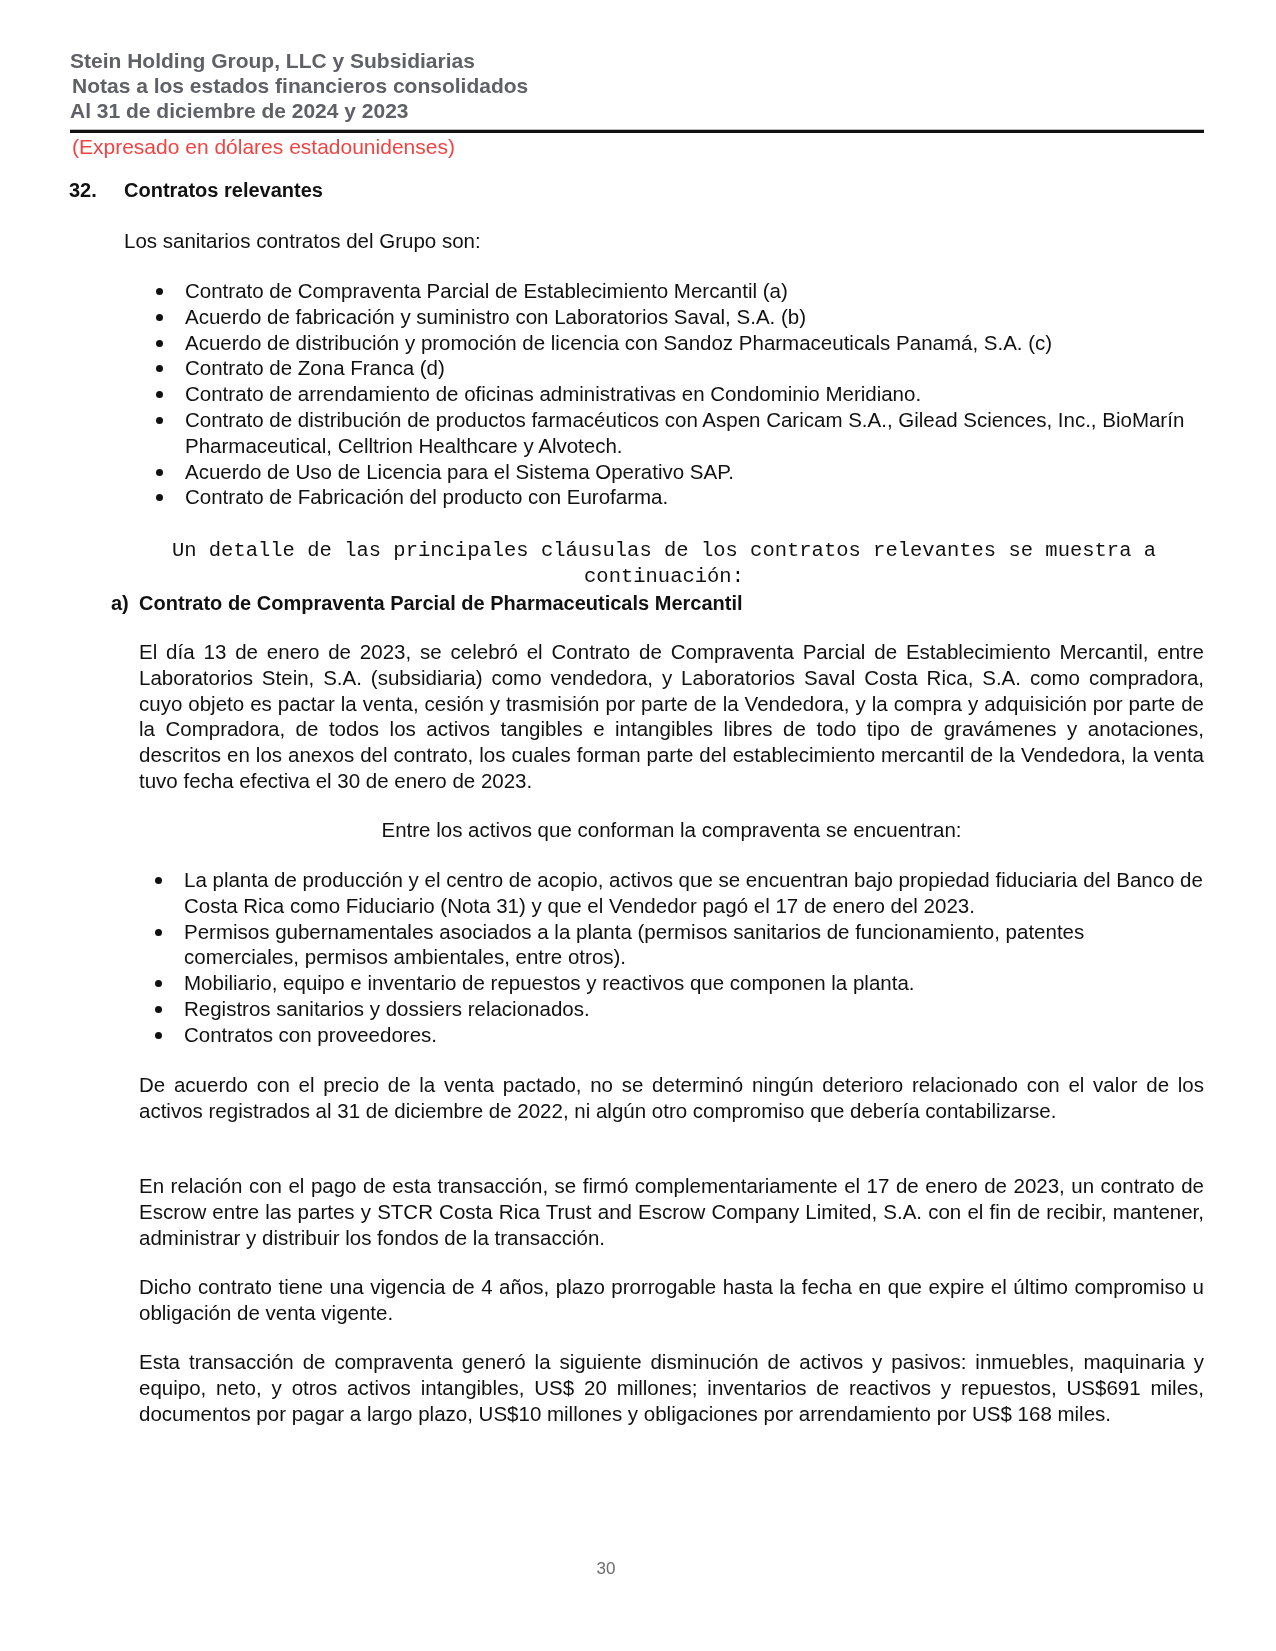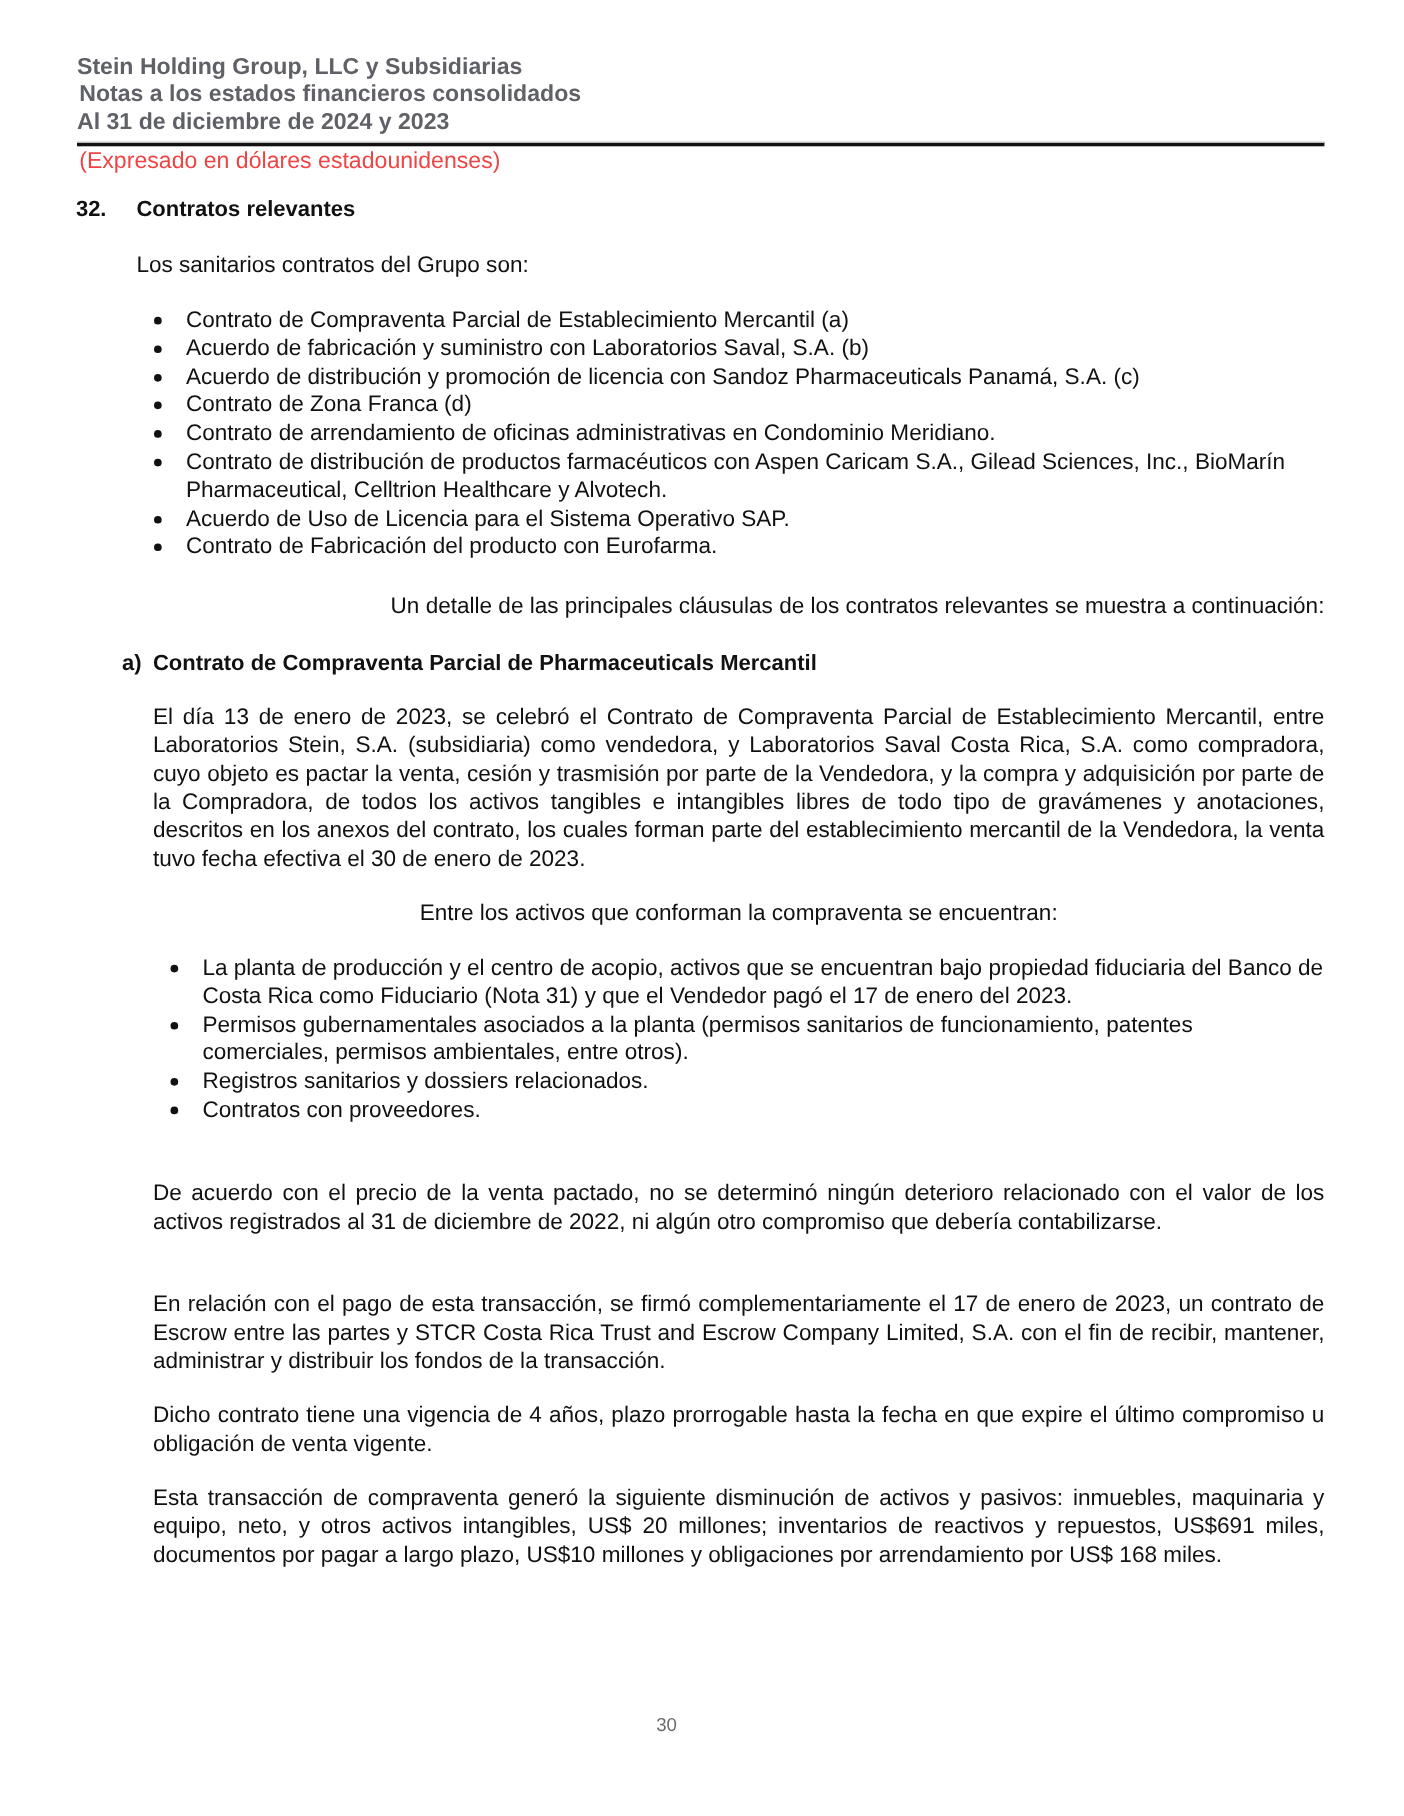--- a/index.html
+++ b/index.html
@@ -81,23 +81,23 @@
       width: 33px;
     }
     ul.blist li .dot::before {
       content: "";
       position: absolute;
       left: 4px; top: 10px;
       width: 7px; height: 7px;
       border-radius: 50%;
       background: #111111;
     }
-    .list-main { left: 136px; top: 278px; width: 1068px; }
+    .list-main { left: 152px; top: 278px; width: 1068px; }
 
-    .detail-intro { left: 124px; top: 538px; width: 1080px; text-align: right; }
+    .detail-intro { left: 124px; top: 538px; width: 1080px; text-align: center; font-family: Liberation Mono, monospace; }
 
     .sub-letter {
       position: absolute; left: 111px; top: 590px;
       font-weight: bold; font-size: 20px; line-height: 26px;
     }
     .sub-title {
       position: absolute; left: 139px; top: 590px;
       font-weight: bold; font-size: 20px; line-height: 26px;
       white-space: nowrap;
     }
@@ -151,20 +151,21 @@
   <div class="sub-letter">a)</div>
   <div class="sub-title">Contrato de Compraventa Parcial de Pharmaceuticals Mercantil</div>
 
   <div class="para p1">El día 13 de enero de 2023, se celebró el Contrato de Compraventa Parcial de Establecimiento Mercantil, entre Laboratorios Stein, S.A. (subsidiaria) como vendedora, y Laboratorios Saval Costa Rica, S.A. como compradora, cuyo objeto es pactar la venta, cesión y trasmisión por parte de la Vendedora, y la compra y adquisición por parte de la Compradora, de todos los activos tangibles e intangibles libres de todo tipo de gravámenes y anotaciones, descritos en los anexos del contrato, los cuales forman parte del establecimiento mercantil de la Vendedora, la venta tuvo fecha efectiva el 30 de enero de 2023.</div>
 
   <div class="para p2">Entre los activos que conforman la compraventa se encuentran:</div>
 
   <ul class="blist list-assets">
     <li><span class="dot"></span><span>La planta de producción y el centro de acopio, activos que se encuentran bajo propiedad fiduciaria del Banco de Costa Rica como Fiduciario (Nota 31) y que el Vendedor pagó el 17 de enero del 2023.</span></li>
     <li><span class="dot"></span><span>Permisos gubernamentales asociados a la planta (permisos sanitarios de funcionamiento, patentes comerciales, permisos ambientales, entre otros).</span></li>
+    <li><span class="dot"></span><span>Mobiliario, equipo e inventario de repuestos y reactivos que componen la planta.</span></li>
     <li><span class="dot"></span><span>Registros sanitarios y dossiers relacionados.</span></li>
     <li><span class="dot"></span><span>Contratos con proveedores.</span></li>
   </ul>
 
   <div class="para p3">De acuerdo con el precio de la venta pactado, no se determinó ningún deterioro relacionado con el valor de los activos registrados al 31 de diciembre de 2022, ni algún otro compromiso que debería contabilizarse.</div>
   <div class="para p4">En relación con el pago de esta transacción, se firmó complementariamente el 17 de enero de 2023, un contrato de Escrow entre las partes y STCR Costa Rica Trust and Escrow Company Limited, S.A. con el fin de recibir, mantener, administrar y distribuir los fondos de la transacción.</div>
   <div class="para p5">Dicho contrato tiene una vigencia de 4 años, plazo prorrogable hasta la fecha en que expire el último compromiso u obligación de venta vigente.</div>
   <div class="para p6">Esta transacción de compraventa generó la siguiente disminución de activos y pasivos: inmuebles, maquinaria y equipo, neto, y otros activos intangibles, US$ 20 millones; inventarios de reactivos y repuestos, US$691 miles, documentos por pagar a largo plazo, US$10 millones y obligaciones por arrendamiento por US$ 168 miles.</div>
 
   <div class="page-num">30</div>

